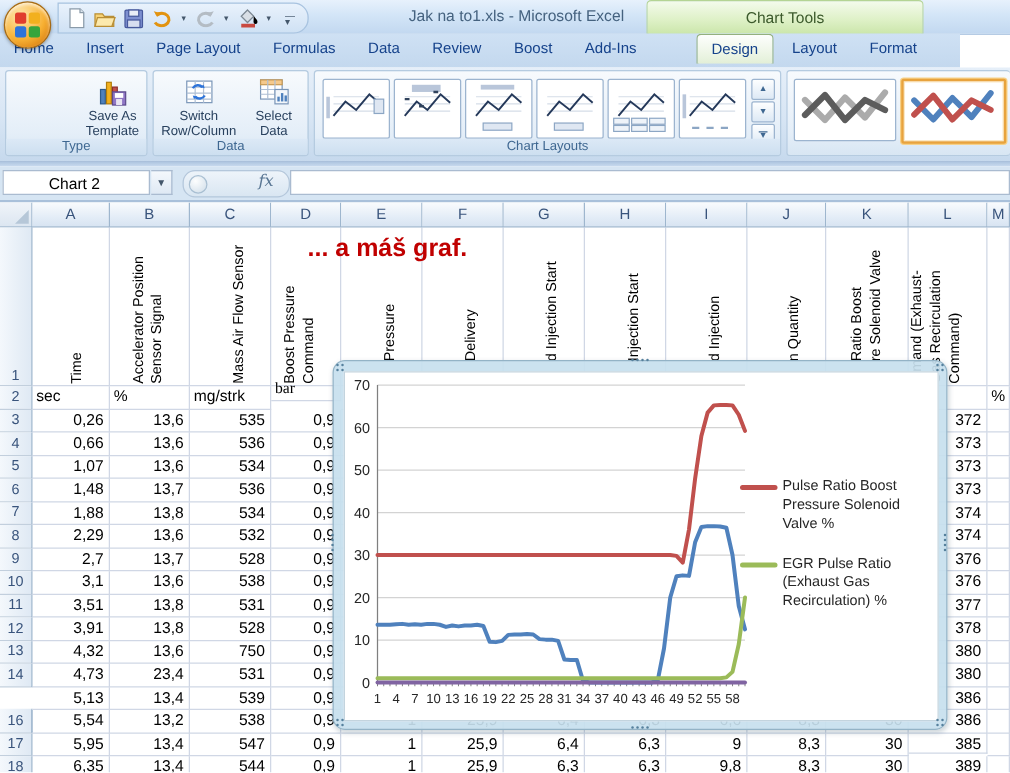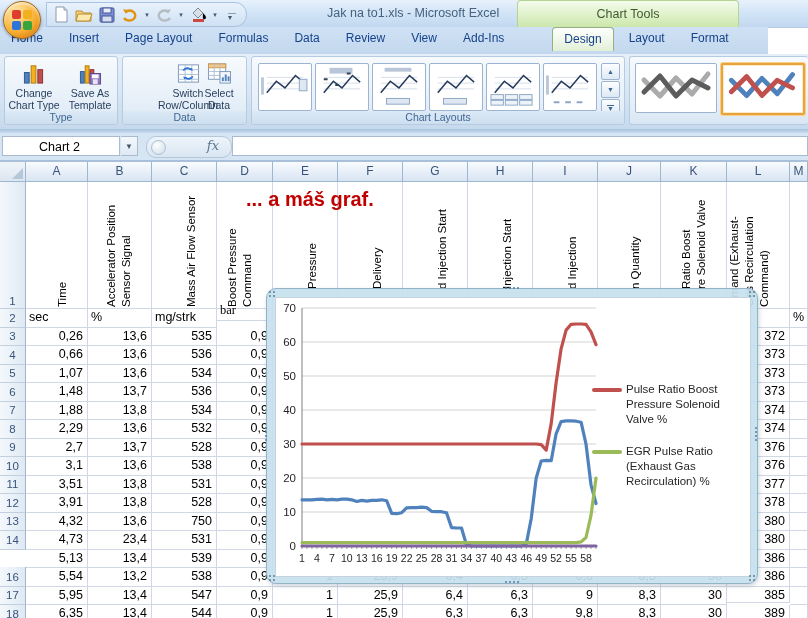--- a/index.html
+++ b/index.html
@@ -154,55 +154,46 @@
     <div id="chart-tools-panel">Chart Tools</div>
   </div>
 
   <div id="tabrow">
       <div class="tab">Home</div>
       <div class="tab">Insert</div>
       <div class="tab">Page Layout</div>
       <div class="tab">Formulas</div>
       <div class="tab">Data</div>
       <div class="tab">Review</div>
-      <div class="tab">View</div>
+      <div class="tab">Boost</div>
       <div class="tab">Add-Ins</div>
       <div class="tab active" style="margin-left: 33px;">Design</div>
       <div class="tab">Layout</div>
       <div class="tab">Format</div>
     </div>
 
   <div id="ribbon">
     <div class="rgroup" style="left:4px;width:114px;">
-      <div class="bigbtn" style="left:2px;">
-        <svg width="24" height="24" viewBox="0 0 24 24">
-          <rect x="2" y="11" width="5" height="11" fill="#4f81bd" stroke="#2d5a8c"></rect>
-          <rect x="9" y="4" width="5" height="18" fill="#f2b01e" stroke="#b07c0a"></rect>
-          <rect x="16" y="8" width="5" height="14" fill="#c0504d" stroke="#8c2f2d"></rect>
-        </svg>
-        <span>Change</span>
-        <span>Chart Type</span>
-      </div>
       <div class="bigbtn" style="left:58px;">
         <svg width="24" height="24" viewBox="0 0 24 24">
           <rect x="2" y="10" width="4" height="12" fill="#4f81bd" stroke="#2d5a8c"></rect>
           <rect x="7" y="4" width="4" height="18" fill="#f2b01e" stroke="#b07c0a"></rect>
           <rect x="12" y="8" width="4" height="14" fill="#c0504d" stroke="#8c2f2d"></rect>
           <rect x="12" y="12" width="11" height="11" fill="#8f76c5" stroke="#5c4a8c"></rect>
           <rect x="14" y="13" width="7" height="4" fill="#fff"></rect>
           <rect x="15" y="18" width="5" height="5" fill="#e8e4f2"></rect>
         </svg>
         <span>Save As</span>
         <span>Template</span>
       </div>
       <div class="rgroup-label">Type</div>
     </div>
 
     <div class="rgroup" style="left:122px;width:125px;">
-      <div class="bigbtn" style="left:2px;width:68px;margin-left:29px;">
+      <div class="bigbtn" style="left:2px;width:68px;">
         <svg width="26" height="24" viewBox="0 0 26 24">
           <rect x="3" y="3" width="21" height="18" fill="#fff" stroke="#7a96b8"></rect>
           <path d="M3 8h21M3 13h21M3 18h21M10 3v18M17 3v18" stroke="#aebfd4" fill="none"></path>
           <path d="M8 9 a5 5 0 0 1 8 -1" stroke="#2e74d9" stroke-width="2" fill="none"></path>
           <path d="M17 6 l1 3 -4 -1 z" fill="#2e74d9"></path>
           <path d="M18 15 a5 5 0 0 1 -8 1" stroke="#2e74d9" stroke-width="2" fill="none"></path>
           <path d="M9 18 l-1 -3 4 1 z" fill="#2e74d9"></path>
         </svg>
         <span>Switch</span>
         <span>Row/Column</span>

